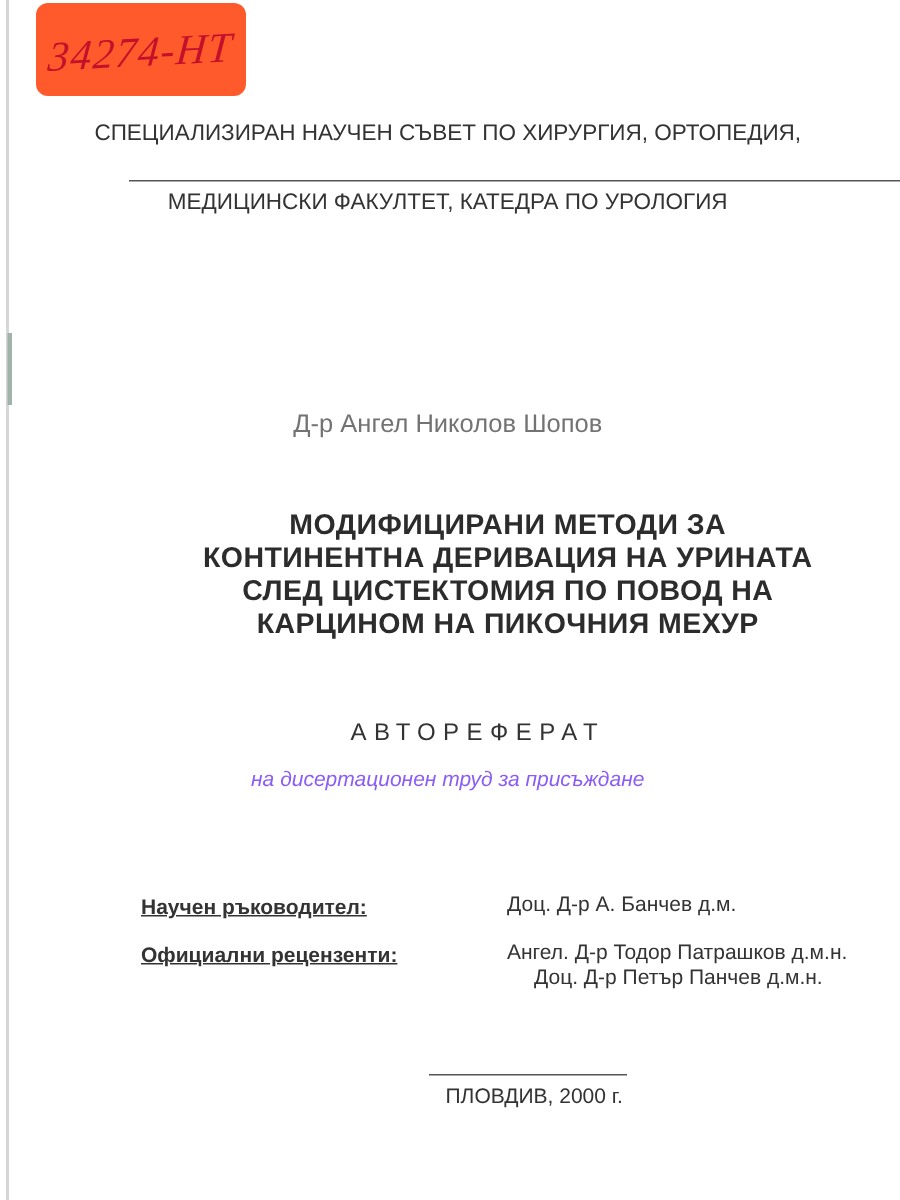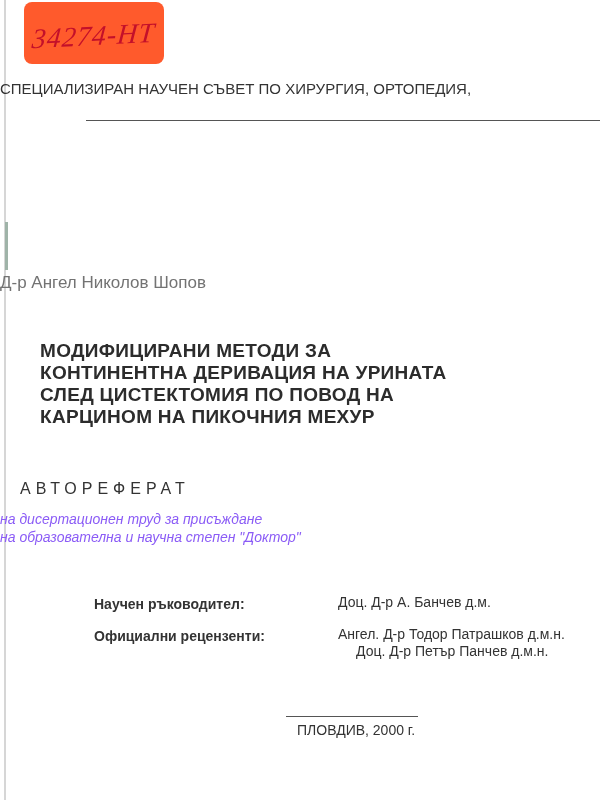--- a/index.html
+++ b/index.html
@@ -22,38 +22,38 @@
       position: absolute; left: 24px; top: 2px; width: 140px; height: 62px;
       background: #ff5a2c; border-radius: 8px;
       display: flex; align-items: center; justify-content: center;
     }
     .sticker span {
       font-family: "Liberation Serif", serif; font-style: italic;
       color: #c4102a; font-size: 28px; letter-spacing: 1px;
       transform: rotate(-3deg) skewX(-8deg);
       display: inline-block; margin-top: 6px;
     }
-    .center { position: absolute; left: 0; width: 597px; text-align: left; }
+    .center { position: absolute; left: 0; width: 597px; text-align: center; }
     .council { top: 80px; font-size: 15px; line-height: 18px; color: #333; }
     .rule-top {
       position: absolute; left: 86px; top: 120px; width: 514px; height: 1px;
       background: #555;
     }
     .institute { top: 126px; font-size: 15px; line-height: 18px; color: #333; }
     .author { top: 241px; font-size: 17px; color: #737373; margin-top: 32px; }
     .title {
       top: 340px; font-size: 19px; font-weight: bold; line-height: 22px;
       color: #2c2c2c; padding-left: 40px; letter-spacing: 0.3px;
     }
     .doc-type { top: 480px; font-size: 16px; letter-spacing: 5px; color: #333; padding-left: 20px; }
     .purpose {
       top: 510px; font-size: 14px; font-style: italic; line-height: 18px; color: #8b5cf6;
     }
     .row { position: absolute; font-size: 14px; color: #333; }
-    .label { font-weight: bold; }
+    .label { font-weight: bold; text-decoration: underline; }
     .rule-bottom {
       position: absolute; left: 286px; top: 716px; width: 132px; height: 1px;
       background: #555;
     }
     .city { position: absolute; left: 297px; top: 722px; font-size: 14px; color: #333; }
   </style>
 </head>
 <body>
 
 <div class="left-edge"></div>
@@ -62,36 +62,36 @@
 <div class="sticker">
   <span>34274-НТ</span>
 </div>
 
 <div class="center council">
   <div>СПЕЦИАЛИЗИРАН НАУЧЕН СЪВЕТ ПО ХИРУРГИЯ, ОРТОПЕДИЯ,</div>
 </div>
 <div class="rule-top"></div>
 
 <div class="center institute">
+  <div>МЕДИЦИНСКИ ФАКУЛТЕТ, КАТЕДРА ПО УРОЛОГИЯ</div>
 </div>
 
 <div class="center author">Д-р Ангел Николов Шопов</div>
 
 <div class="center title">
   <div>МОДИФИЦИРАНИ МЕТОДИ ЗА</div>
   <div>КОНТИНЕНТНА ДЕРИВАЦИЯ НА УРИНАТА</div>
   <div>СЛЕД ЦИСТЕКТОМИЯ ПО ПОВОД НА</div>
   <div>КАРЦИНОМ НА ПИКОЧНИЯ МЕХУР</div>
 </div>
 
 <div class="center doc-type">АВТОРЕФЕРАТ</div>
 
 <div class="center purpose">
   <div>на дисертационен труд за присъждане</div>
-  <div>на образователна и научна степен "Доктор"</div>
 </div>
 
 <div class="row label" style="left:94px; top:596px;">Научен ръководител:</div>
 <div class="row" style="left:338px; top:594px;">Доц. Д-р А. Банчев д.м.</div>
 
 <div class="row label" style="left:94px; top:628px;">Официални рецензенти:</div>
 <div class="row" style="left:338px; top:626px;">Ангел. Д-р Тодор Патрашков д.м.н.</div>
 <div class="row" style="left:356px; top:643px;">Доц. Д-р Петър Панчев д.м.н.</div>
 
 <div class="rule-bottom"></div>

